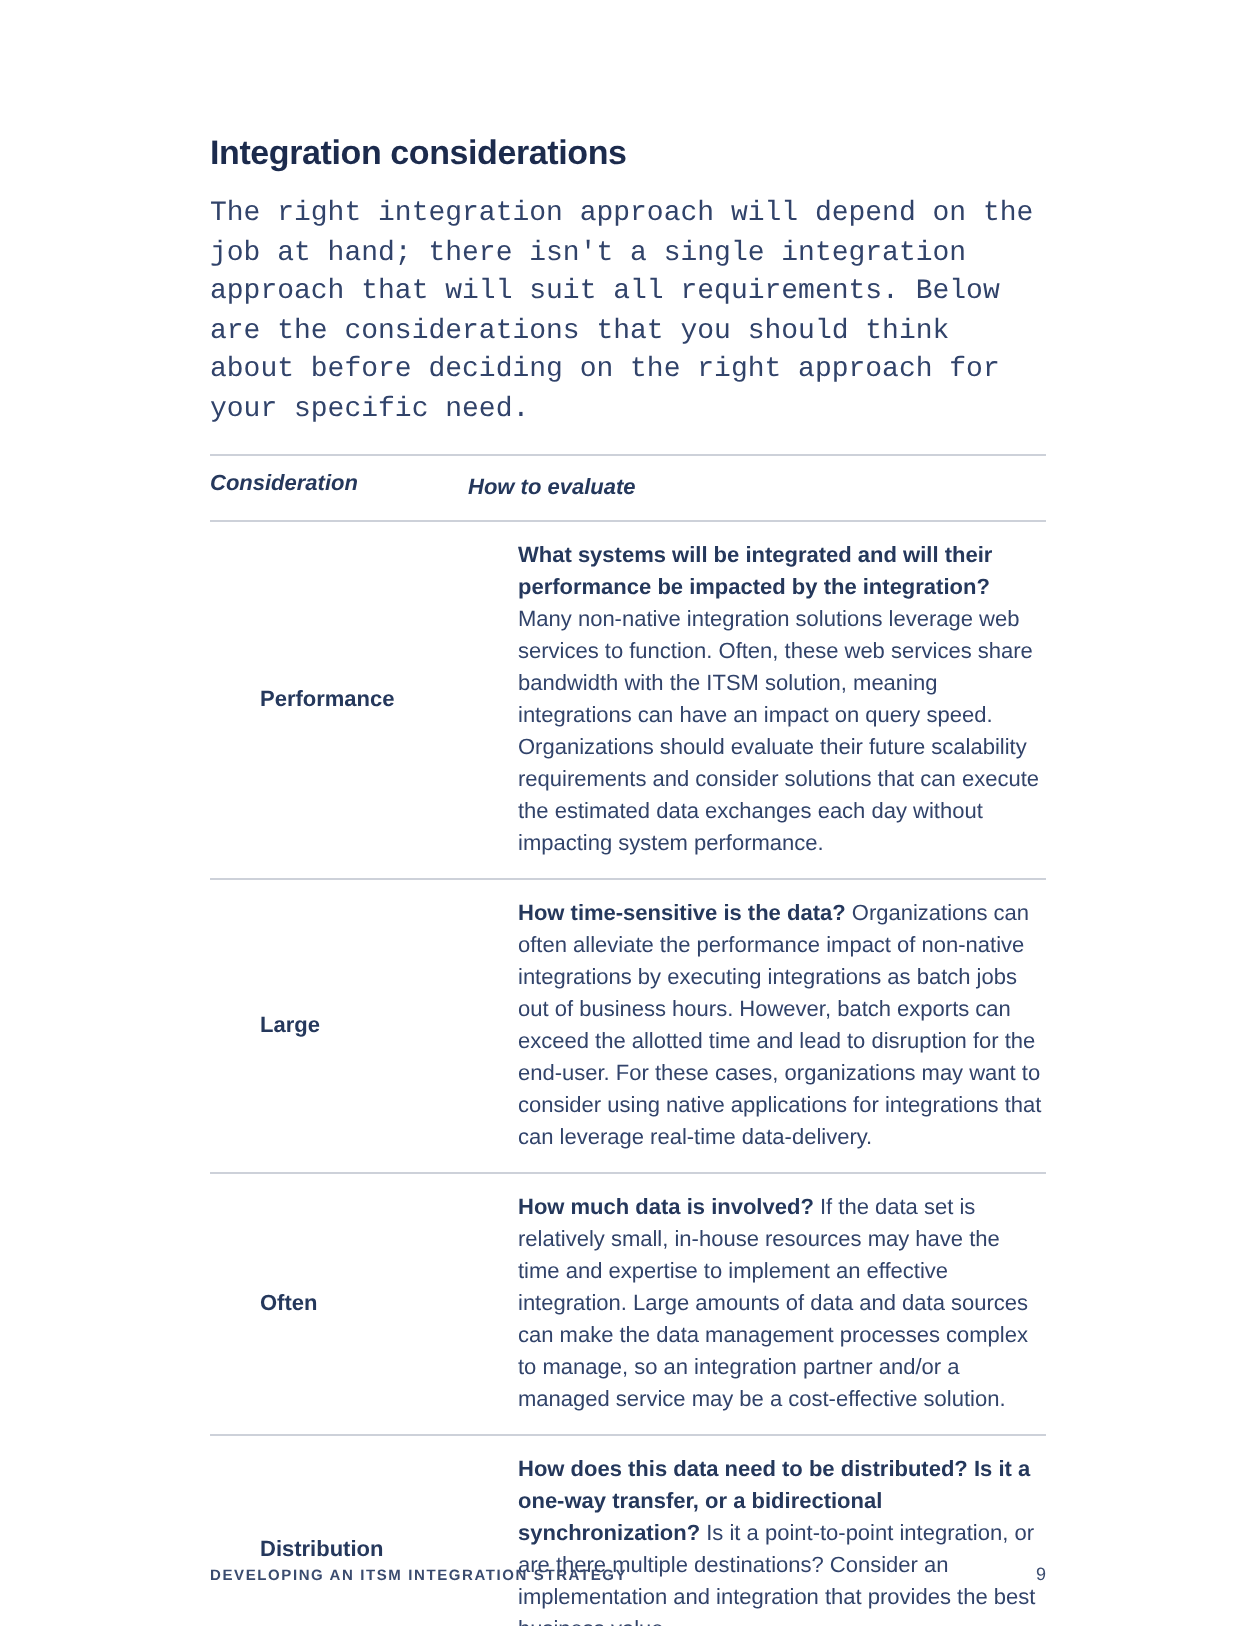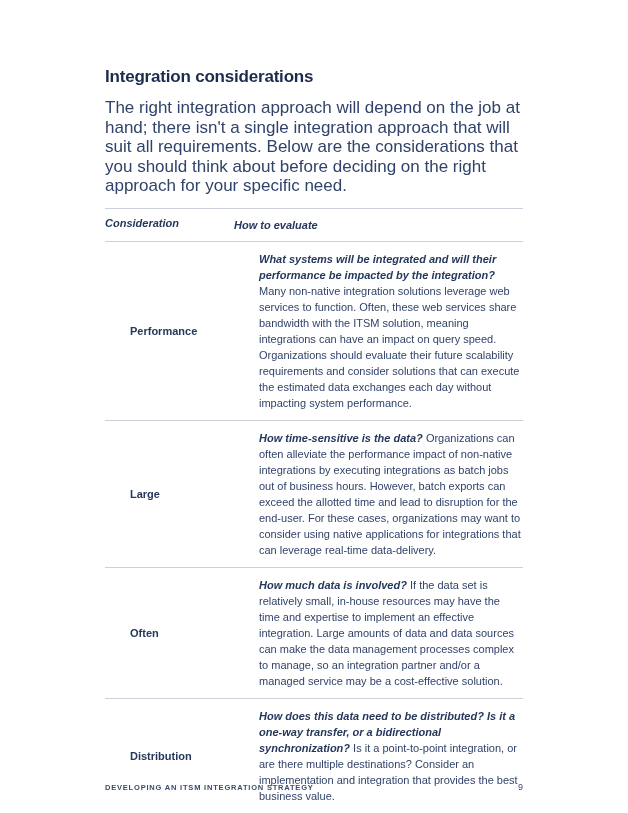--- a/index.html
+++ b/index.html
@@ -25,23 +25,24 @@
   .title {
     margin: 64px 0 0 0;
     font-size: 17px;
     line-height: 26px;
     font-weight: 700;
     letter-spacing: -0.2px;
     color: #1c2b4d;
   }
   .intro {
     margin: 8px 0 0 0;
-    font-size: 17px;
+    font-size: 14px;
     line-height: 19.5px;
     color: #31436a;
+    font-family: Liberation Mono, monospace;
   }
   .table {
     margin-top: 12px;
     border-top: 1px solid #cdd1d9;
   }
   .trow {
     display: flex;
     border-bottom: 1px solid #cdd1d9;
   }
   .thead {
@@ -70,21 +71,20 @@
   }
   .data-row {
     padding: 9px 0;
   }
   .data-row .cell-label {
     align-self: center;
     padding-left: 25px;
   }
   .lead-q {
     font-weight: 700;
-    font-style: italic;
     color: #25385c;
   }
   .page-footer {
     position: absolute;
     left: 105px;
     right: 105px;
     bottom: 21px;
     display: flex;
     justify-content: space-between;
     align-items: baseline;

